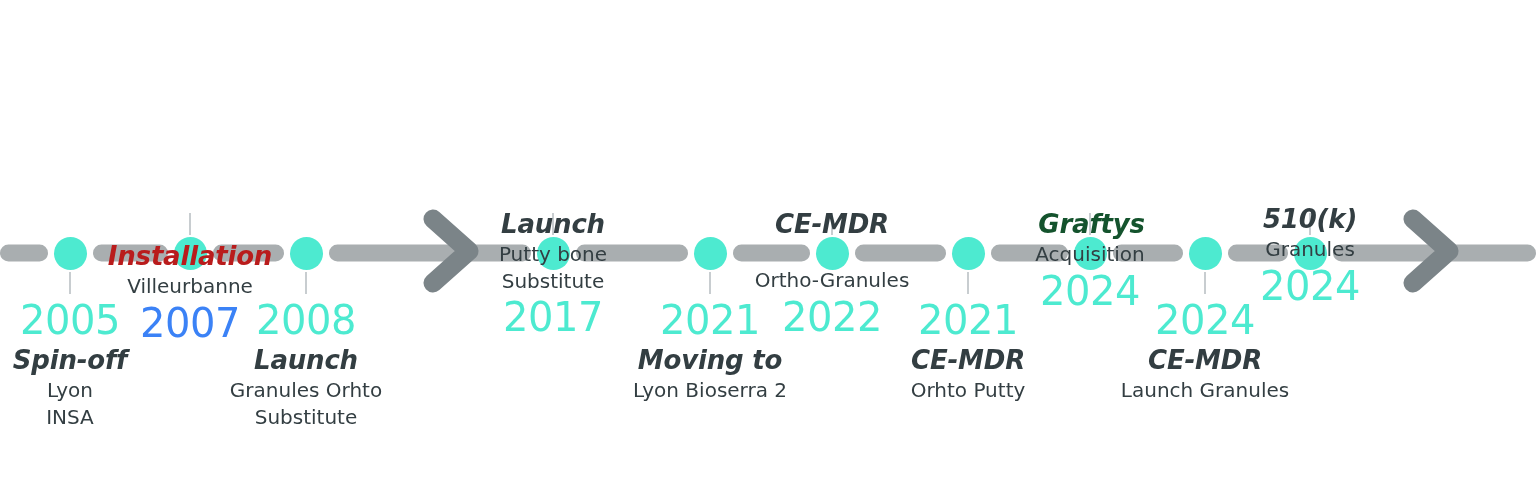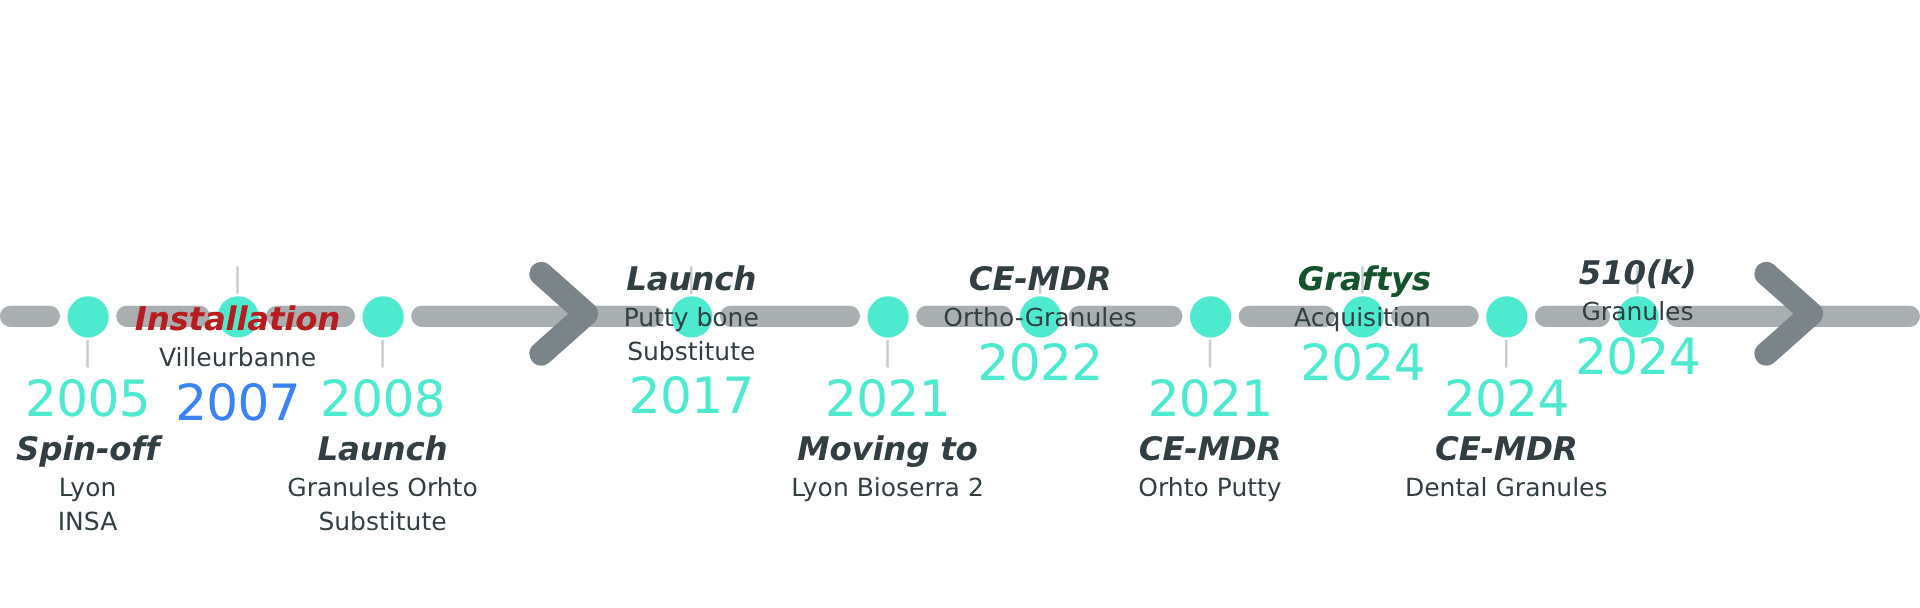--- a/index.html
+++ b/index.html
@@ -167,21 +167,21 @@
         <div class="ttl" style="color: rgb(51, 62, 66);">Moving to</div>
         <div>
           <div class="sub" style="color: rgb(51, 62, 66);">Lyon Bioserra 2</div>
         </div>
       </div>
       <div class="dot" title="2022" style="left: 832px; top: 253px; background: rgb(77, 234, 208);"></div>
       <div class="tick" style="left: 832px; background: rgb(200, 205, 208); top: 213px; height: 22px;"></div>
       <div class="entry entry-above" style="left: 832px; top: 207px;">
         <div class="ttl" style="color: rgb(51, 62, 66);">CE-MDR</div>
         <div>
-          <div class="sub" style="color: rgb(51, 62, 66);">Ortho-Granules</div>
+          <div class="sub" style="color: rgb(51, 62, 66); margin-top: 26px;">Ortho-Granules</div>
         </div>
         <div class="yr" style="color: rgb(77, 234, 208);">2022</div>
       </div>
       <div class="dot" title="2021" style="left: 968px; top: 253px; background: rgb(77, 234, 208);"></div>
       <div class="tick" style="left: 968px; background: rgb(200, 205, 208); top: 272px; height: 22px;"></div>
       <div class="entry entry-below" style="left: 968px; top: 297px;">
         <div class="yr" style="color: rgb(77, 234, 208);">2021</div>
         <div class="ttl" style="color: rgb(51, 62, 66);">CE-MDR</div>
         <div>
           <div class="sub" style="color: rgb(51, 62, 66);">Orhto Putty</div>
@@ -195,21 +195,21 @@
           <div class="sub" style="color: rgb(51, 62, 66);">Acquisition</div>
         </div>
         <div class="yr" style="color: rgb(77, 234, 208);">2024</div>
       </div>
       <div class="dot" title="2024" style="left: 1205px; top: 253px; background: rgb(77, 234, 208);"></div>
       <div class="tick" style="left: 1205px; background: rgb(200, 205, 208); top: 272px; height: 22px;"></div>
       <div class="entry entry-below" style="left: 1205px; top: 297px;">
         <div class="yr" style="color: rgb(77, 234, 208);">2024</div>
         <div class="ttl" style="color: rgb(51, 62, 66);">CE-MDR</div>
         <div>
-          <div class="sub" style="color: rgb(51, 62, 66);">Dental Granules</div>
+          <div class="sub" style="color: rgb(51, 62, 66);">Launch Granules</div>
         </div>
       </div>
       <div class="dot" title="2024" style="left: 1310px; top: 253px; background: rgb(77, 234, 208);"></div>
       <div class="tick" style="left: 1310px; background: rgb(200, 205, 208); top: 213px; height: 22px;"></div>
       <div class="entry entry-above" style="left: 1310px; top: 202px;">
         <div class="ttl" style="color: rgb(51, 62, 66);">510(k)</div>
         <div>
           <div class="sub" style="color: rgb(51, 62, 66);">Granules</div>
         </div>
         <div class="yr" style="color: rgb(77, 234, 208);">2024</div>

